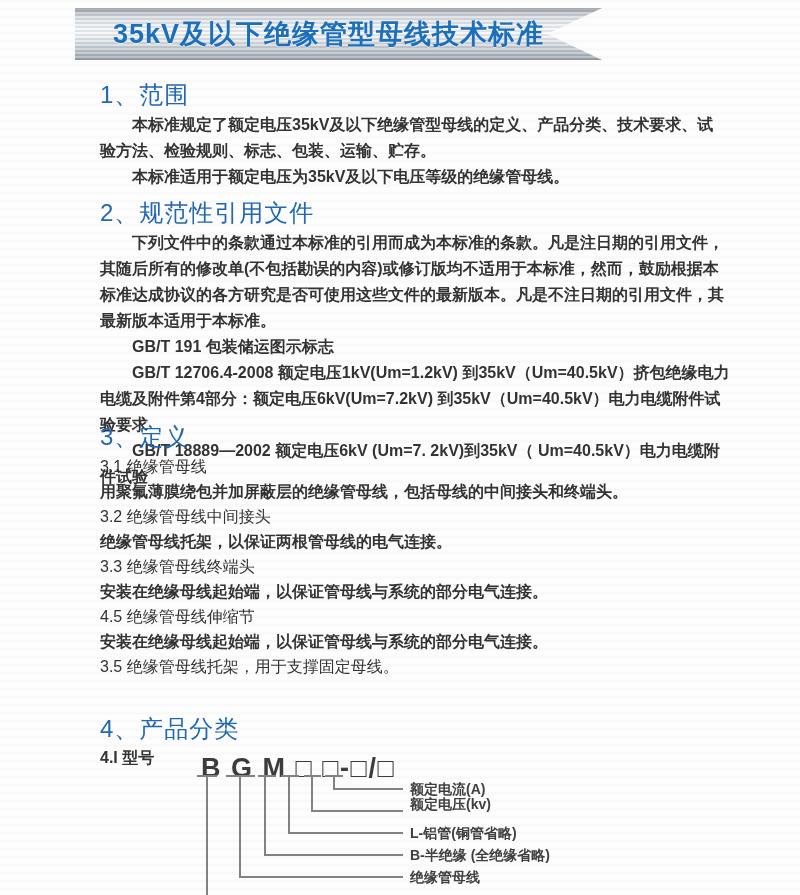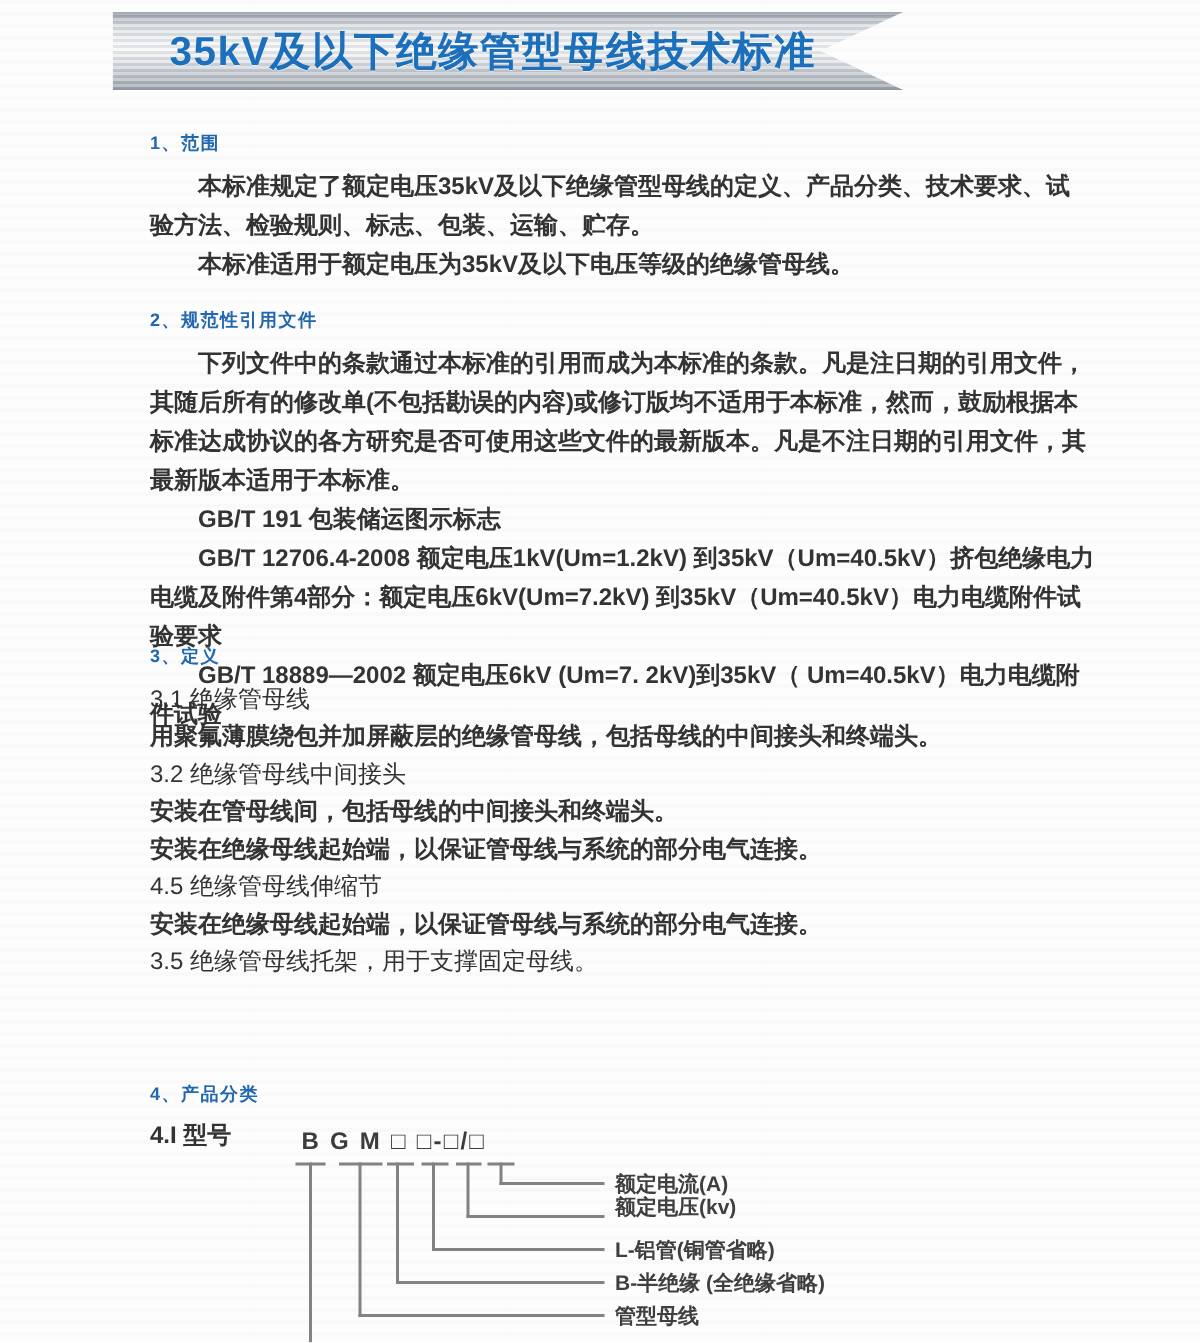--- a/index.html
+++ b/index.html
@@ -25,40 +25,40 @@
   .banner-title{
     padding-left:38px;
     font-size:27px;font-weight:bold;letter-spacing:1px;
     color:#1b6fbb;
     text-shadow:0 1px 0 rgba(255,255,255,0.6);
     white-space:nowrap;
   }
   
   .sec{position:absolute;left:100px;}
   .sec-h{
-    font-size:12px;font-weight:bold;color:#2268b0;
+    font-size:24px;font-weight:normal;color:#2268b0;
     margin:0 0 4px 0;line-height:26px;letter-spacing:1px;
   }
   .body-p{
     margin:0;font-size:16px;line-height:26px;font-weight:600;color:#333;
     text-indent:2em;
   }
   .def-line{margin:0;font-size:16px;line-height:25px;color:#333;}
   .def-title{font-weight:normal;}
   .def-desc{font-weight:600;}
   #s1{top:82px;width:628px;}
   #s2{top:200px;width:632px;}
   #s3{top:424px;width:632px;}
   #s4{top:716px;width:640px;}
   .sub-h{margin:4px 0 4px 0;font-size:16px;font-weight:bold;color:#333;line-height:24px;}
   
   .diagram{position:absolute;left:0;top:0;width:800px;height:895px;pointer-events:none;}
   .model{
     position:absolute;left:201px;top:753px;
-    font-size:16px;color:#3c3c3c;letter-spacing:1.5px;font-weight:600;
+    font-size:27px;color:#3c3c3c;letter-spacing:1.5px;font-weight:600;
     white-space:nowrap;
   }
   .tick,.hline{position:absolute;height:2px;background:#828282;}
   .vline{position:absolute;width:2px;background:#828282;}
   .dlabel{
     position:absolute;left:410px;
     font-size:14px;color:#3f3f3f;font-weight:600;line-height:16px;white-space:nowrap;
   }
 </style>
 </head>
@@ -82,21 +82,22 @@
     <p class="body-p">GB/T 191  包装储运图示标志</p>
     <p class="body-p">GB/T 12706.4-2008  额定电压1kV(Um=1.2kV) 到35kV（Um=40.5kV）挤包绝缘电力电缆及附件第4部分：额定电压6kV(Um=7.2kV) 到35kV（Um=40.5kV）电力电缆附件试验要求</p>
     <p class="body-p">GB/T 18889—2002  额定电压6kV (Um=7. 2kV)到35kV（ Um=40.5kV）电力电缆附件试验</p>
   </div>
 
   <div class="sec" id="s3">
     <h2 class="sec-h">3、定义</h2>
     <p class="def-line def-title">3.1  绝缘管母线</p>
     <p class="def-line def-desc">用聚氟薄膜绕包并加屏蔽层的绝缘管母线，包括母线的中间接头和终端头。</p>
     <p class="def-line def-title">3.2  绝缘管母线中间接头</p>
-    <p class="def-line def-desc">安装在管母线间，包括母线的中间接头和终端头。</p>
+    <p class="def-line def-desc">绝缘管母线托架，以保证两根管母线的电气连接。</p>
+    <p class="def-line def-title">3.3  绝缘管母线终端头</p>
     <p class="def-line def-desc">安装在绝缘母线起始端，以保证管母线与系统的部分电气连接。</p>
     <p class="def-line def-title">4.5  绝缘管母线伸缩节</p>
     <p class="def-line def-desc">安装在绝缘母线起始端，以保证管母线与系统的部分电气连接。</p>
     <p class="def-line def-title">3.5  绝缘管母线托架，用于支撑固定母线。</p>
   </div>
 
   <div class="sec" id="s4">
     <h2 class="sec-h">4、产品分类</h2>
     <p class="sub-h">4.I 型号</p>
   </div>
@@ -121,16 +122,16 @@
     <div class="hline" style="left:333px;top:788px;width:70px;"></div>
     <div class="hline" style="left:311px;top:810px;width:92px;"></div>
     <div class="hline" style="left:288px;top:832px;width:115px;"></div>
     <div class="hline" style="left:264px;top:854px;width:139px;"></div>
     <div class="hline" style="left:239px;top:876px;width:164px;"></div>
 
     <div class="dlabel" style="top:781px;">额定电流(A)</div>
     <div class="dlabel" style="top:796px;">额定电压(kv)</div>
     <div class="dlabel" style="top:825px;">L-铝管(铜管省略)</div>
     <div class="dlabel" style="top:847px;">B-半绝缘 (全绝缘省略)</div>
-    <div class="dlabel" style="top:869px;">管型母线</div>
+    <div class="dlabel" style="top:869px;">绝缘管母线</div>
   </div>
 
 </div>
 
 </body></html>

